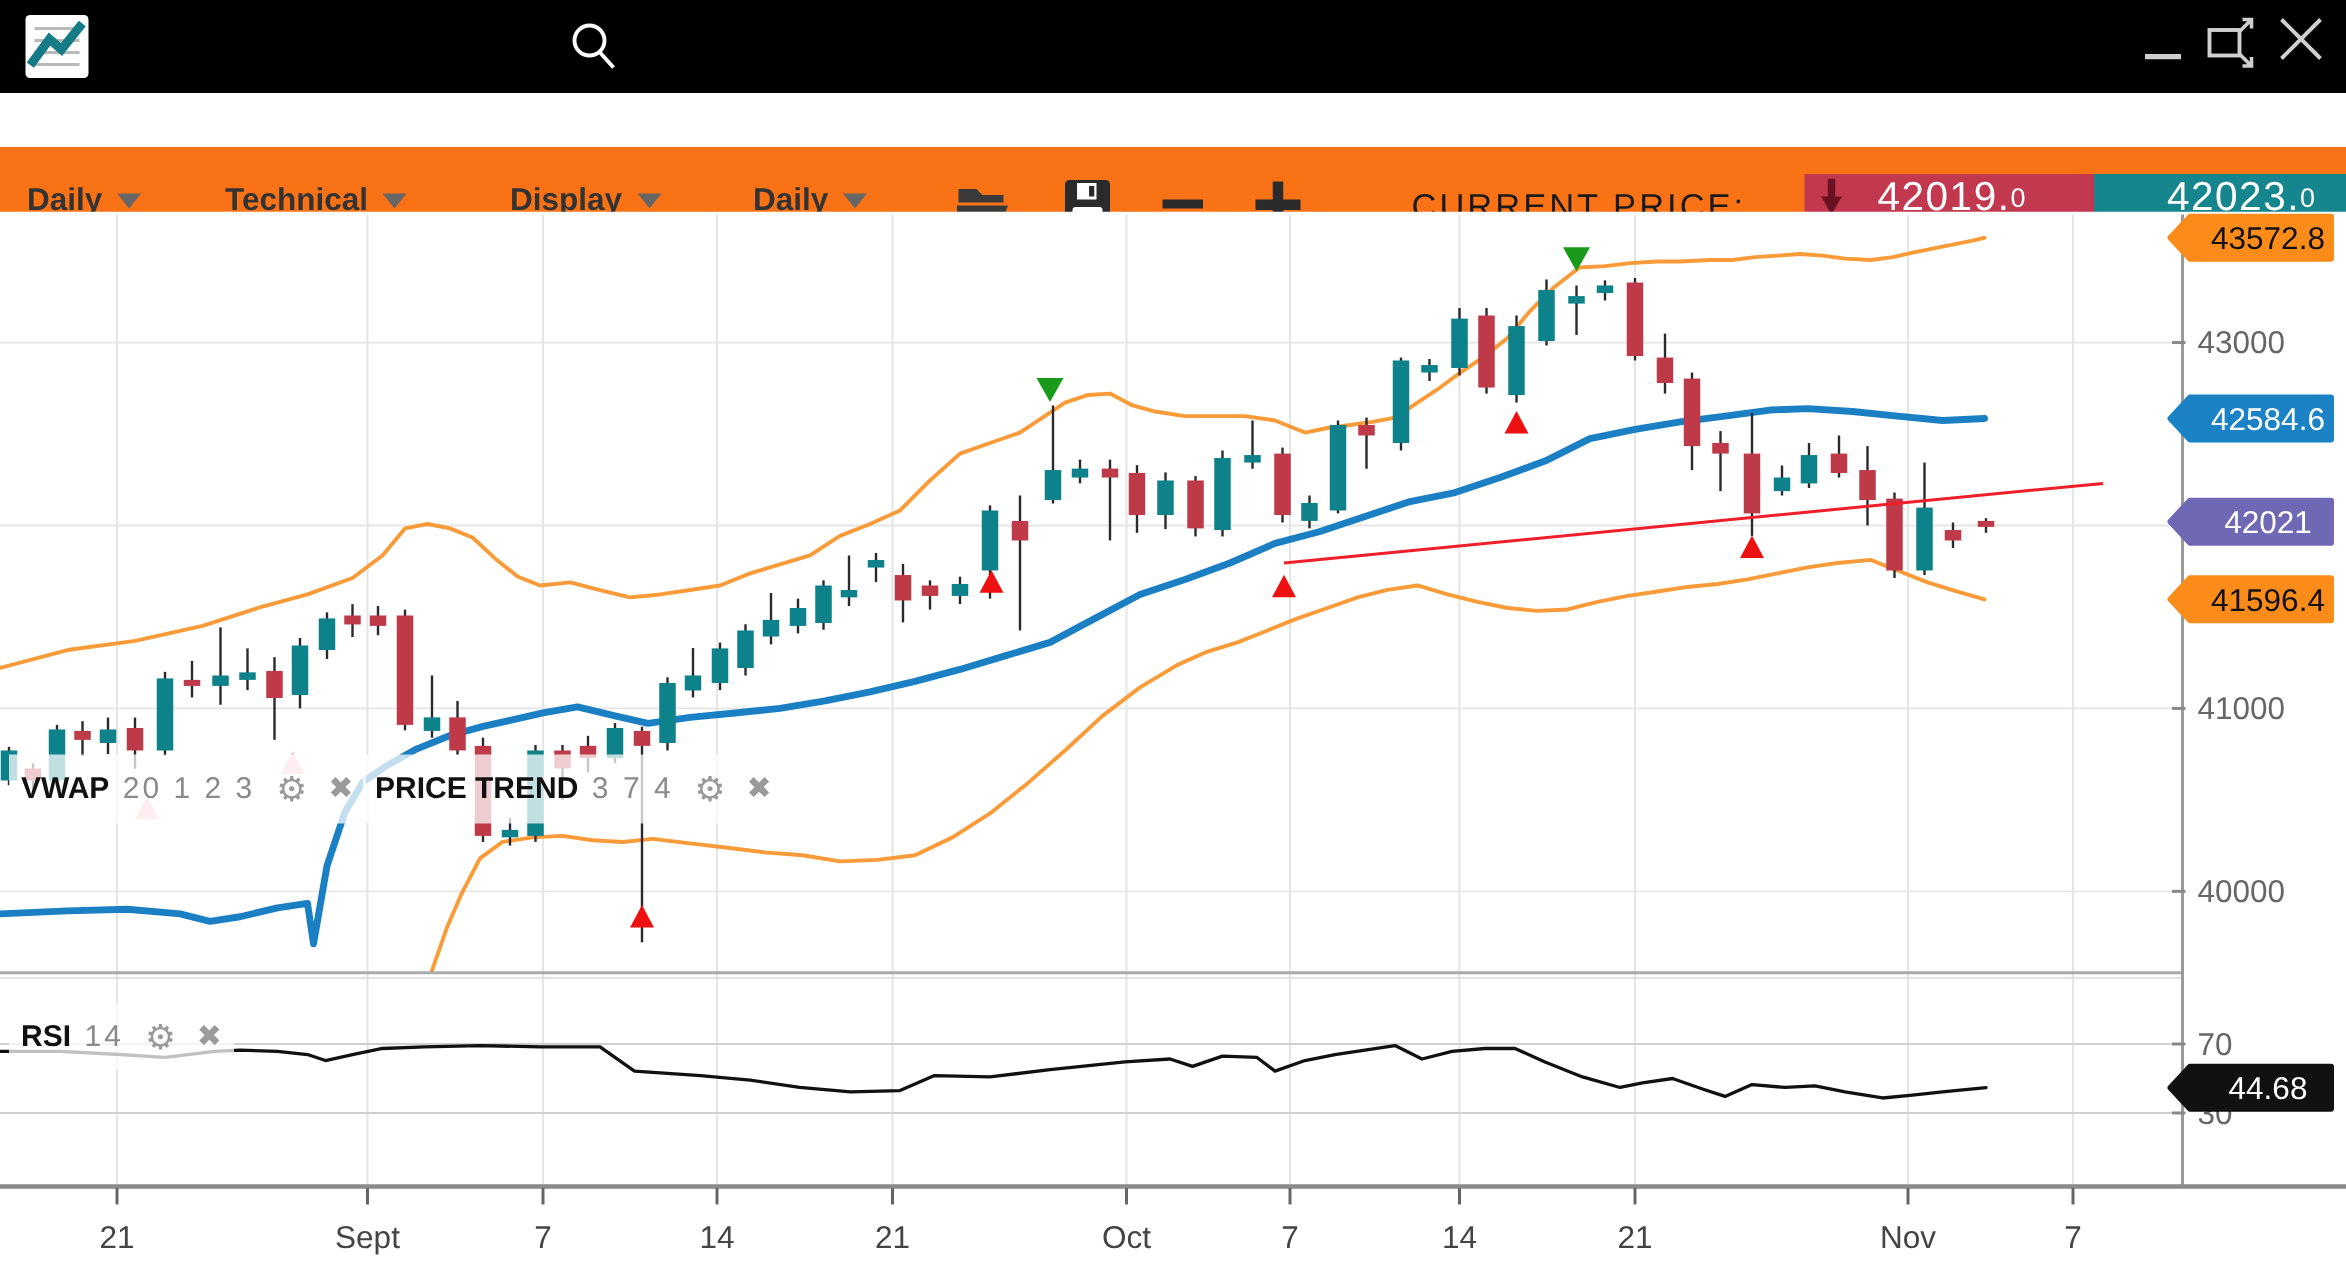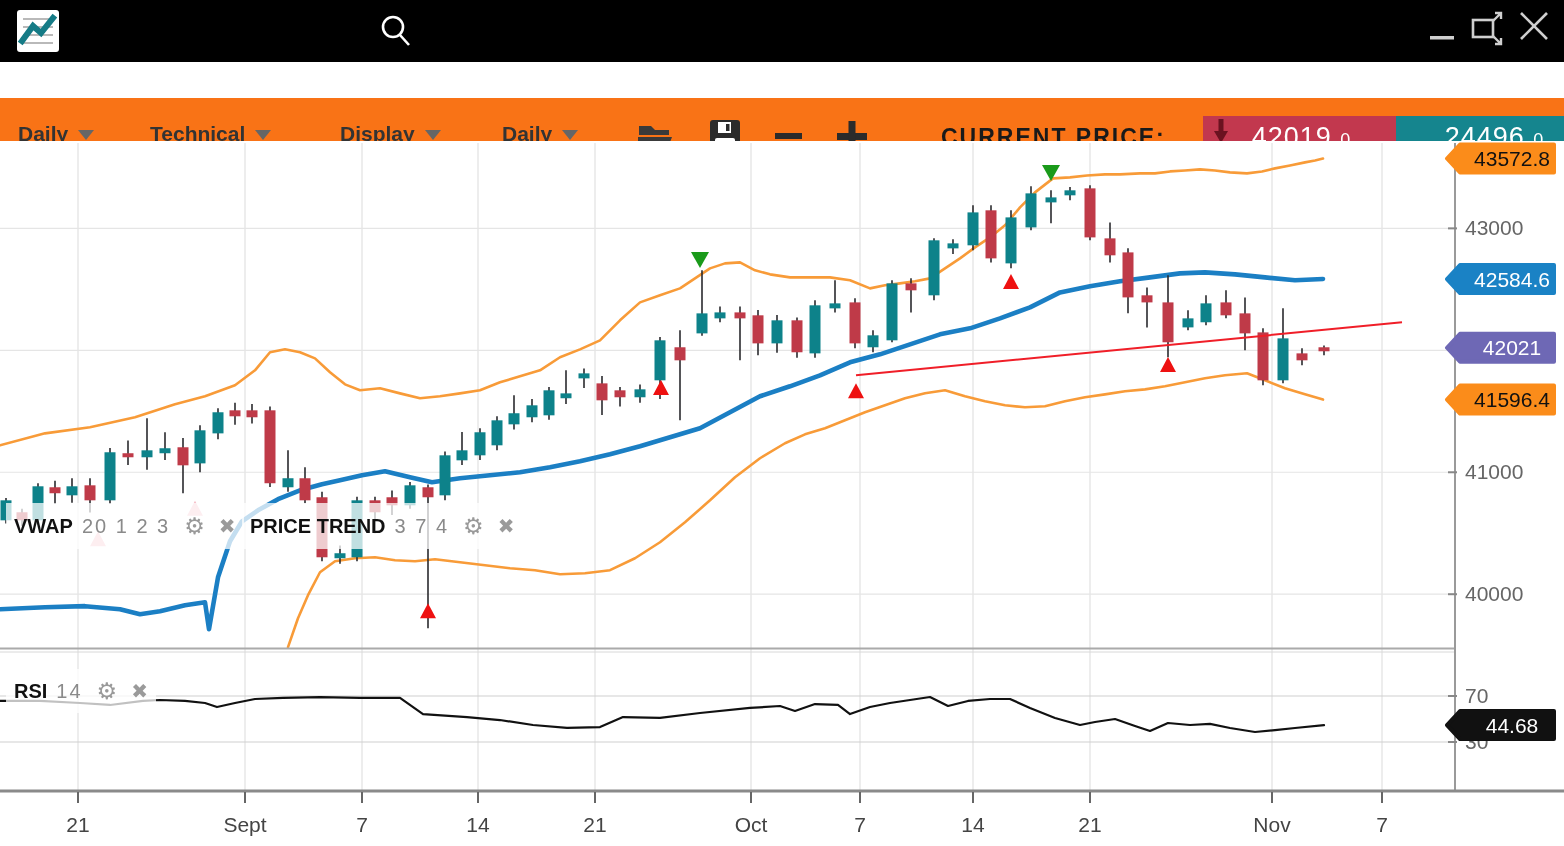--- a/index.html
+++ b/index.html
@@ -17,23 +17,23 @@
   
   .toolbar { position:absolute; top:62px; left:0; width:1564px; height:79px; background:#f97316;
              border-bottom:3px solid #8f8f8f;margin-top:36px; }
   .menu { position:absolute; top:24px; font-size:21px; font-weight:700; color:#333;
           cursor:pointer; white-space:nowrap; }
   .menu .caret { display:inline-block; width:0; height:0; border-left:8px solid transparent;
                  border-right:8px solid transparent; border-top:10px solid #666;
                  margin-left:10px; vertical-align:middle; }
   .toolbtn { position:absolute; top:18px; cursor:pointer; }
   .cp-label { position:absolute; left:941px; top:26px; font-size:23px; letter-spacing:2px;
-              color:#1a1a1a; white-space:nowrap;font-weight:bold; }
+              color:#1a1a1a; white-space:nowrap; }
   .price-badge { position:absolute; top:18px; width:196px; height:42px; display:flex;
-                 align-items:center; justify-content:center; color:#fff; }
+                 align-items:flex-start; justify-content:center; color:#fff; }
   .price-badge .main { font-size:27px; letter-spacing:1px; }
   .price-badge .frac { font-size:18px; margin-top:6px; }
   .pb-arrow { position:absolute; }
 
   
   .chart-wrap { position:absolute; top:141px; left:0; width:1564px; height:705px; }
   .ind-row { position:absolute; height:46px; background:rgba(255,255,255,0.74);
              display:flex; align-items:center; padding:0 8px; white-space:nowrap; z-index:5; }
   .ind-name { font-size:20px; font-weight:700; color:#111; }
   .ind-params { font-size:20px; color:#8a8a8a; margin-left:9px; letter-spacing:2px; }
@@ -98,21 +98,21 @@
 
   <div class="price-badge" style="left:1203px;background:#c2384e">
     <svg class="pb-arrow" style="left:10px;top:3px;width:16px;height:26px" viewBox="0 0 16 26">
       <rect x="5.5" y="0" width="5" height="13" fill="#6b1220"></rect>
         <polygon points="1,12 15,12 8,24" fill="#6b1220"></polygon>
     </svg>
     <span class="main">42019.</span>
       <span class="frac">0</span>
   </div>
   <div class="price-badge" style="left:1396px;background:#15858e">
-    <span class="main">24496.</span>
+    <span class="main">42023.</span>
       <span class="frac">0</span>
     <svg class="pb-arrow" style="right:4px;top:1px;width:16px;height:26px" viewBox="0 0 16 26">
       <rect x="5.5" y="12" width="5" height="13" fill="#083d42"></rect>
         <polygon points="1,13 15,13 8,1" fill="#083d42"></polygon>
     </svg>
   </div>
 </div>
 
 <div class="chart-wrap">
   <svg id="chart-svg" width="1564" height="705" viewBox="0 141 1564 705">

